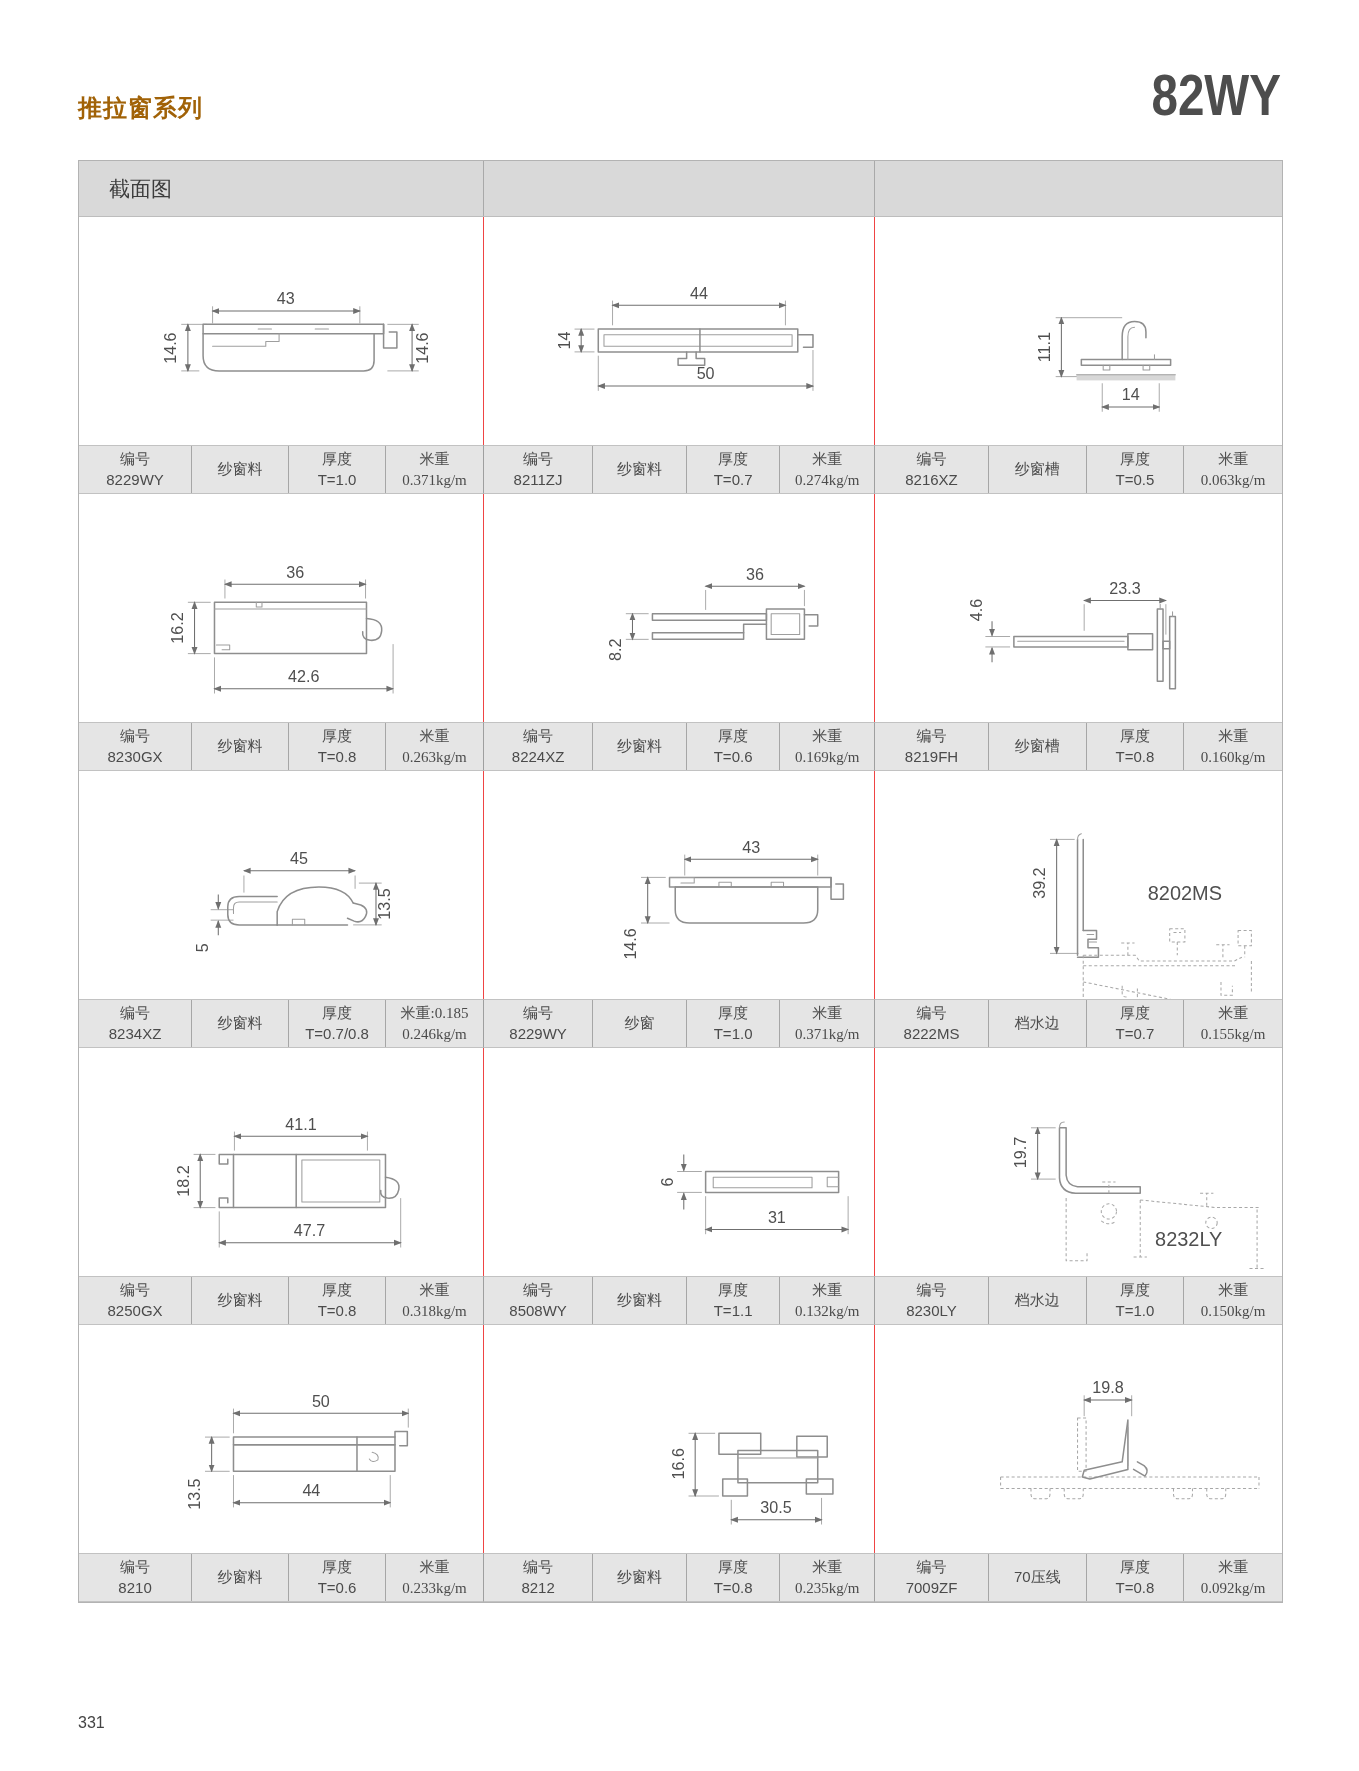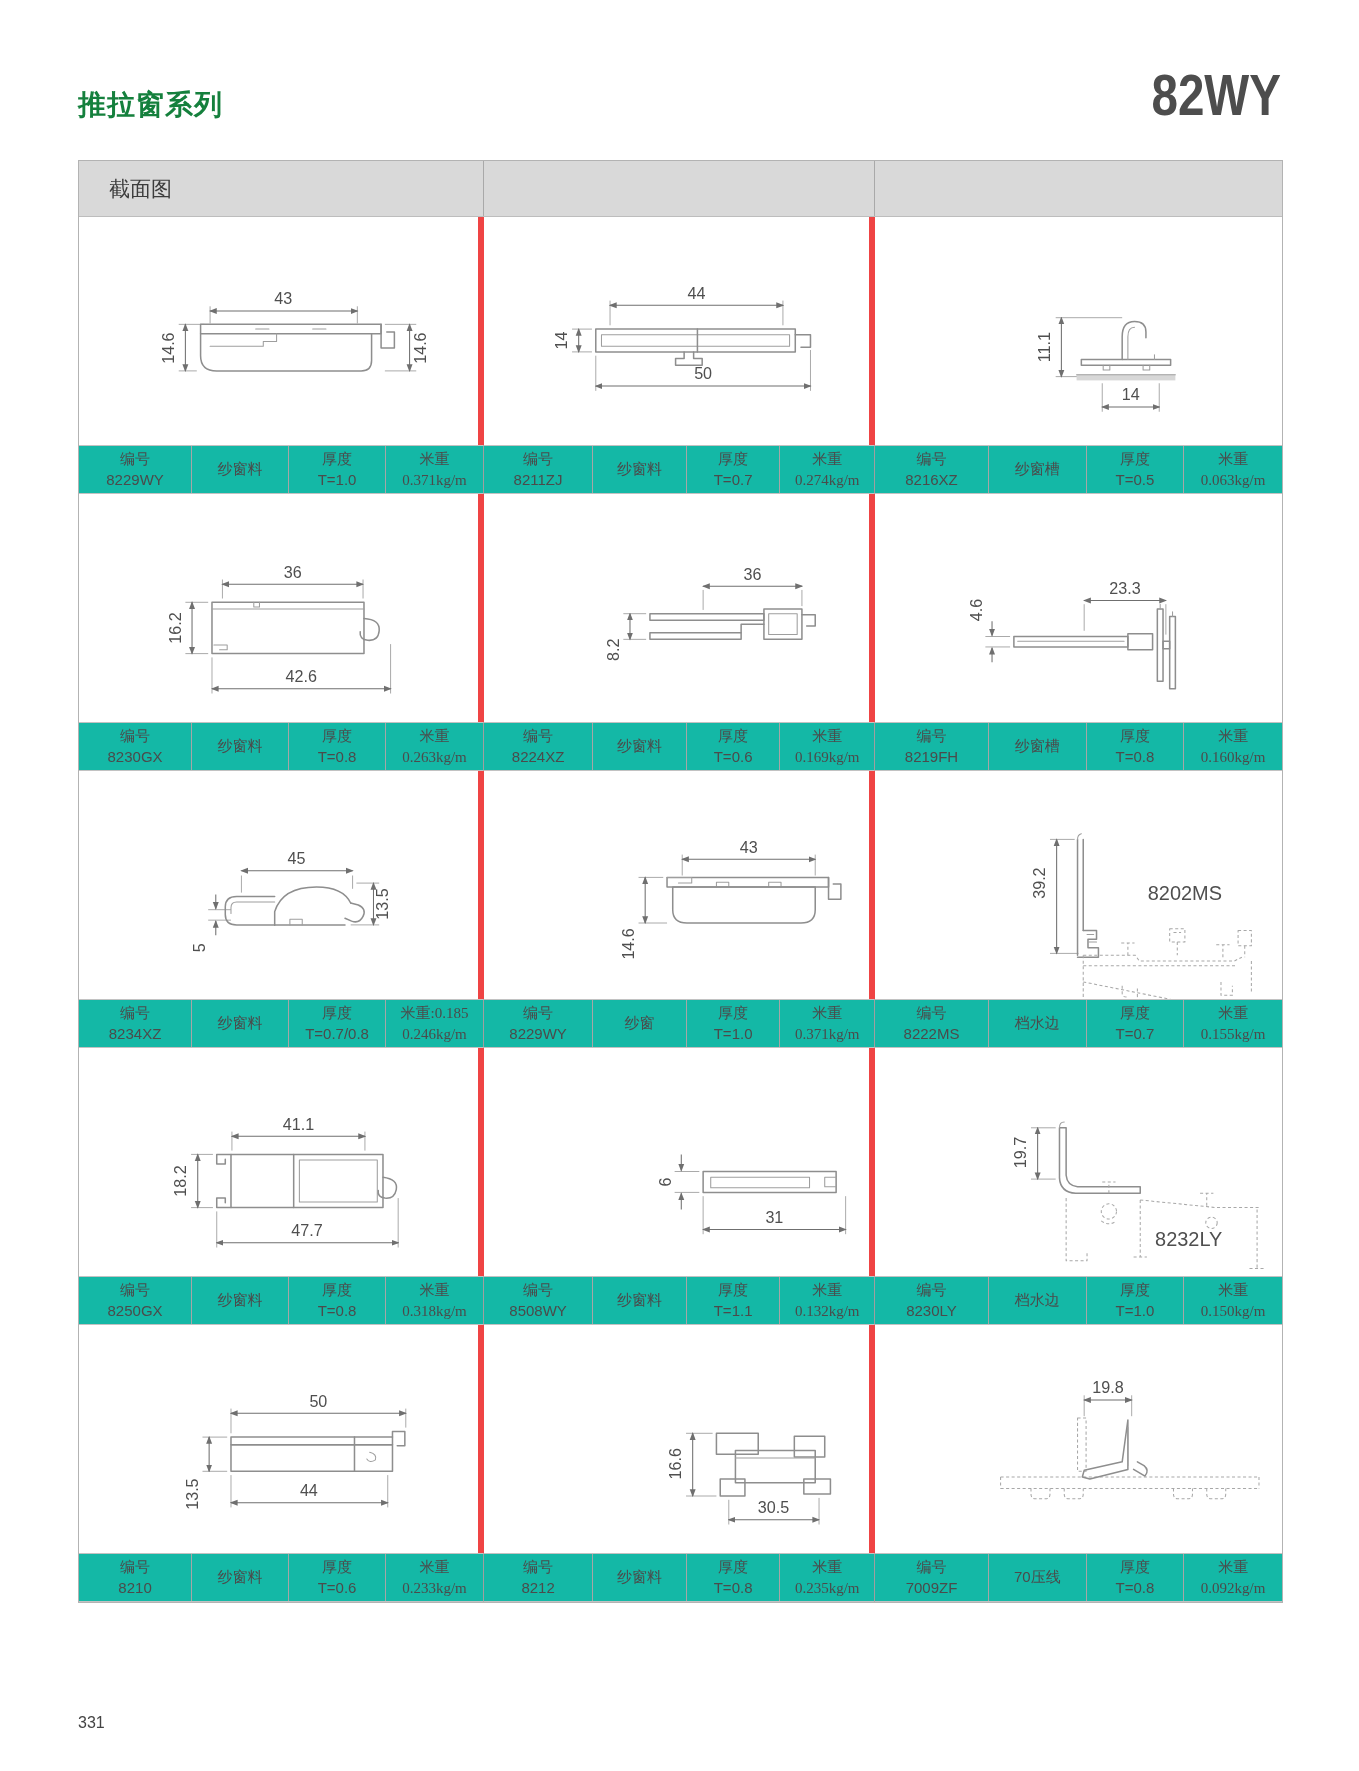--- a/index.html
+++ b/index.html
@@ -5,38 +5,38 @@
   html,body{margin:0;padding:0;}
   body{
     width:1359px;height:1771px;background:#ffffff;position:relative;
     font-family:"Liberation Sans","DejaVu Sans",sans-serif;color:#4b4b4b;
   }
   .page{position:absolute;inset:0;}
   .header{
     display:flex;justify-content:space-between;align-items:flex-end;
     margin:72px 78px 30px 78px;height:52px;
   }
-  .series-title{font-size:28px;font-weight:bold;color:#15803d;letter-spacing:1px;}
+  .series-title{font-size:24px;font-weight:bold;color:#a16207;letter-spacing:1px;}
   .series-code{
     font-size:58px;font-weight:bold;color:#4d4d4d;line-height:1;
     transform:scaleX(0.82);transform-origin:right bottom;letter-spacing:0px;
   }
   .sheet{
     position:absolute;left:78px;top:160px;width:1203px;
     border:1px solid #b3b3b3;background:#fff;
   }
   .thead{display:grid;grid-template-columns:408fr 394fr 410fr;height:55px;background:#d9d9d9;border-bottom:1px solid #bdbdbd;}
   .hc{border-right:1px solid #a9a9a9;display:flex;align-items:center;padding-left:30px;font-size:21px;color:#3c3c3c;}
   .hc:last-child{border-right:none;}
   .draw-row{display:grid;grid-template-columns:408fr 394fr 410fr;height:228px;}
-  .draw-cell{border-right:6px solid #ef4444;overflow:hidden;}
+  .draw-cell{border-right:1px solid #ef4444;overflow:hidden;}
   .draw-cell:last-child{border-right:none;}
   .draw-cell svg{display:block;width:100%;height:228px;}
   .info-row{display:grid;grid-template-columns:408fr 394fr 410fr;height:49px;}
-  .info-group{display:grid;grid-template-columns:28fr 24fr 24fr 24fr;background:#14b8a6;border-right:1px solid #9f9f9f;border-top:1px solid #c2c2c2;border-bottom:1px solid #c2c2c2;}
+  .info-group{display:grid;grid-template-columns:28fr 24fr 24fr 24fr;background:#e5e5e5;border-right:1px solid #9f9f9f;border-top:1px solid #c2c2c2;border-bottom:1px solid #c2c2c2;}
   .info-group:last-child{border-right:none;}
   .ic{border-right:1px solid #a6a6a6;display:flex;flex-direction:column;justify-content:center;align-items:center;text-align:center;line-height:1.35;}
   .ic:last-child{border-right:none;font-family:Liberation Serif, serif;}
   .l1,.l2{font-size:15px;color:#4b4b4b;}
   .footer{position:absolute;left:78px;top:1678px;font-size:16px;color:#444;margin-top:36px;}
   
   .p{fill:none;stroke:#8e8e8e;stroke-width:1.6;stroke-linejoin:round;stroke-linecap:round;}
   .p2{fill:none;stroke:#9e9e9e;stroke-width:1.1;stroke-linejoin:round;stroke-linecap:round;}
   .shade{fill:#d7d7d7;stroke:none;}
   .dl{stroke:#6f6f6f;stroke-width:1.1;}

